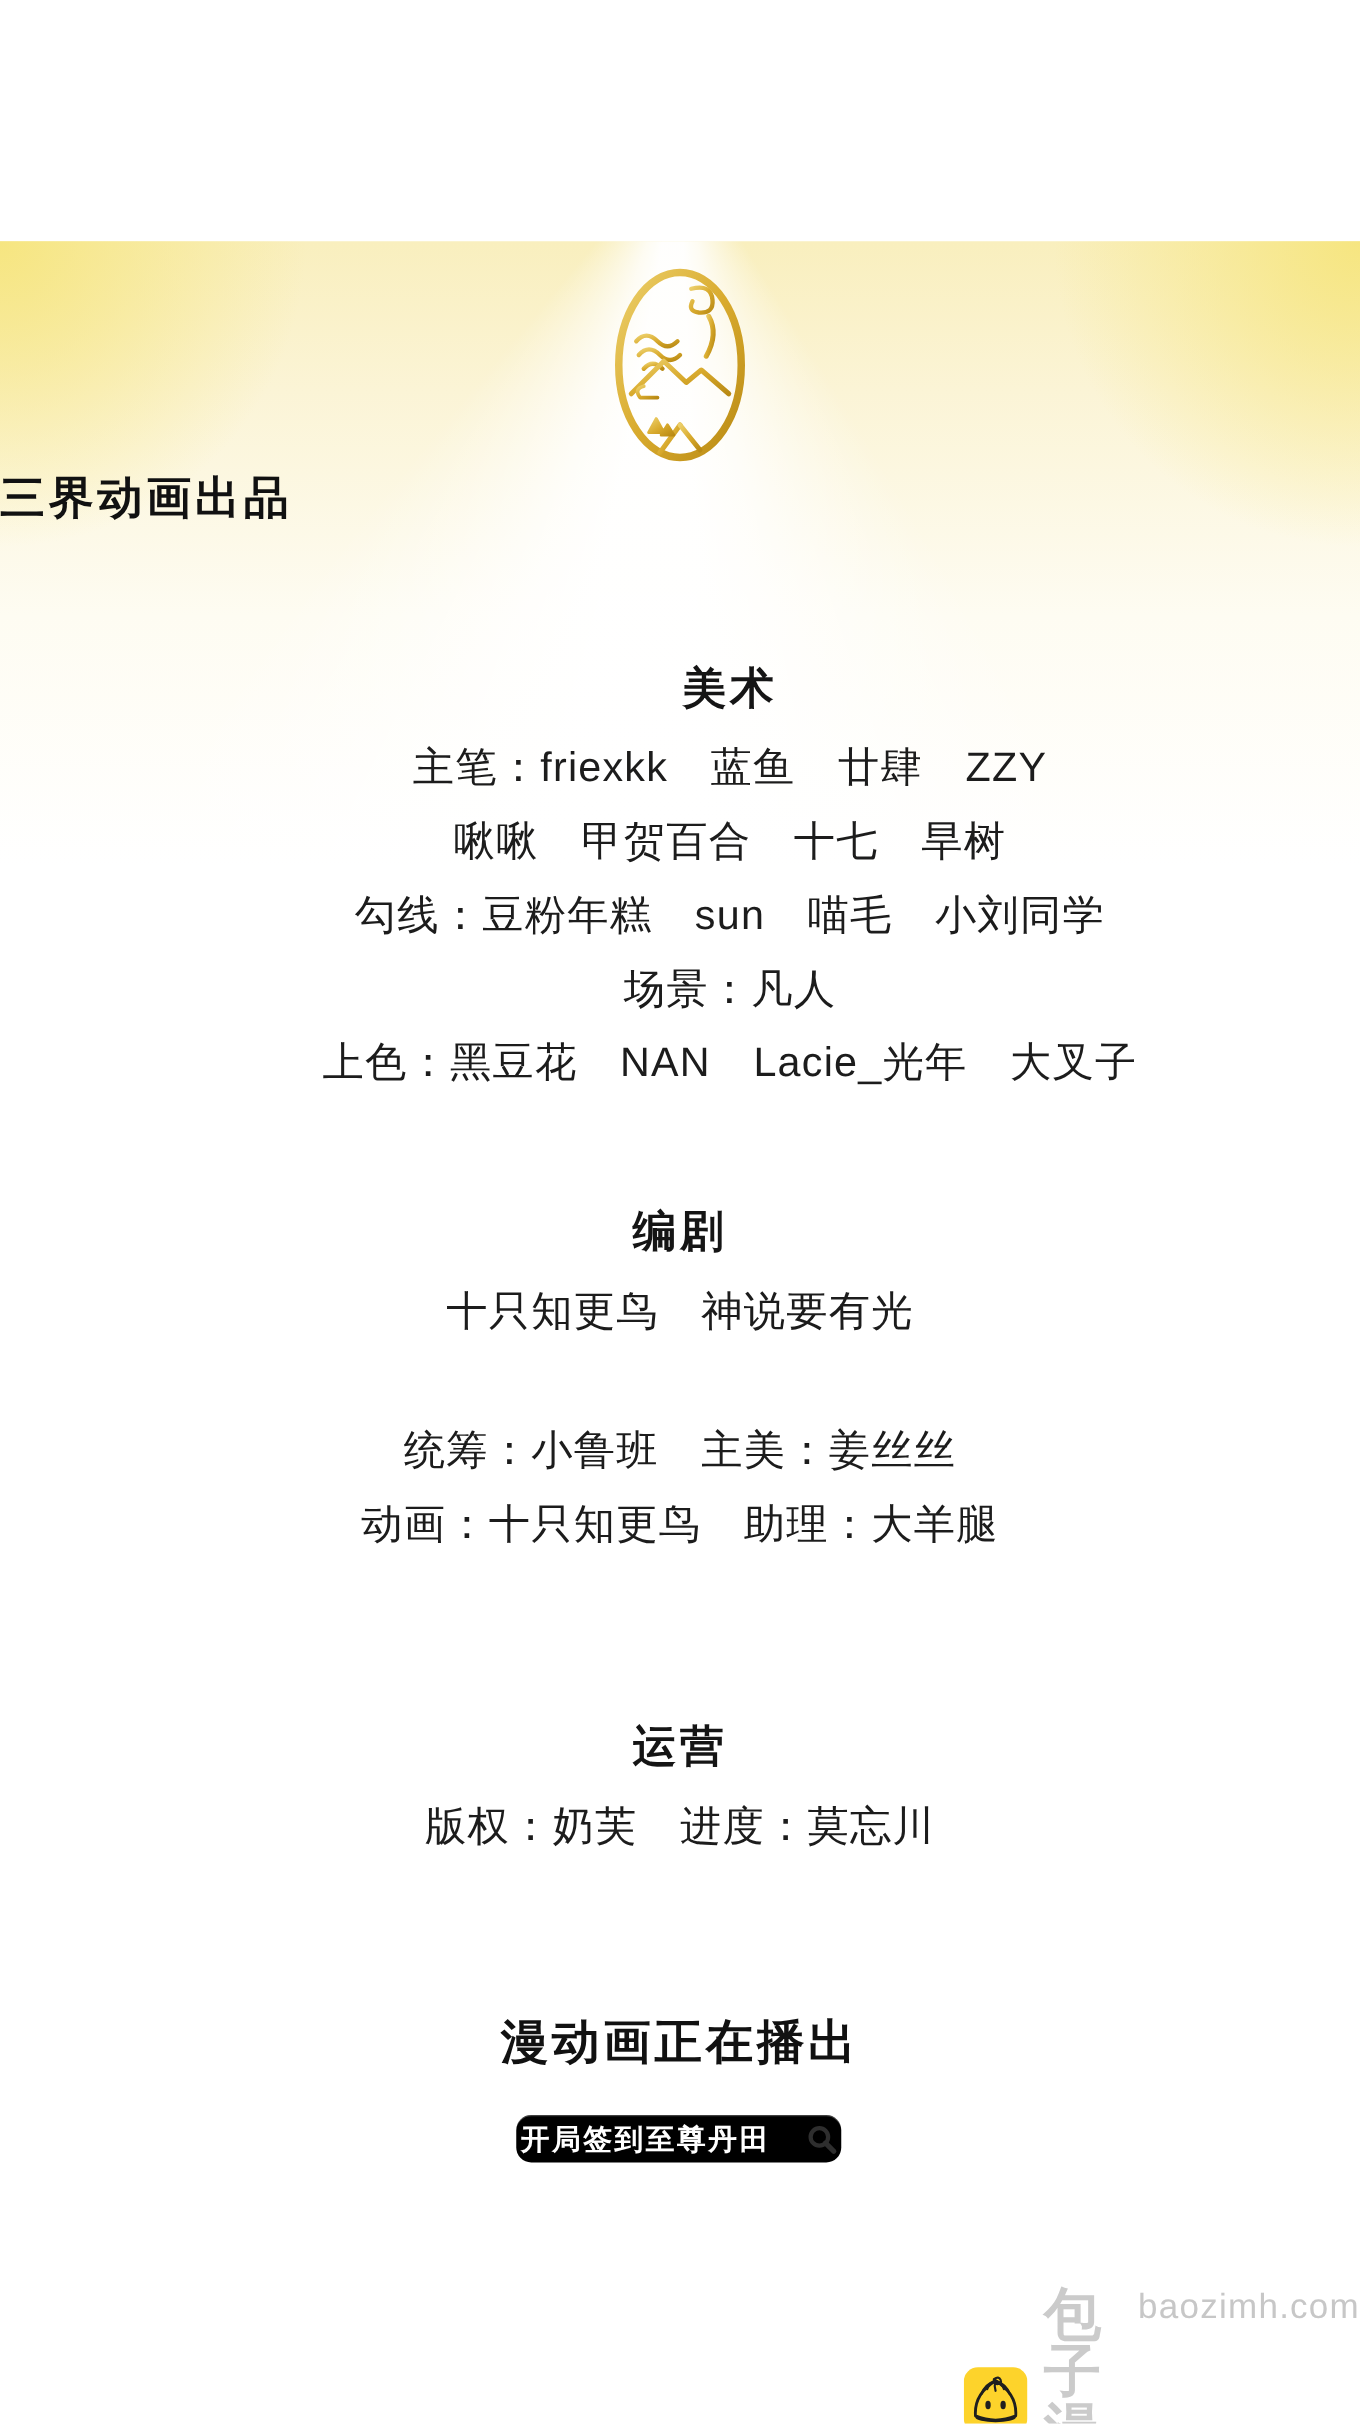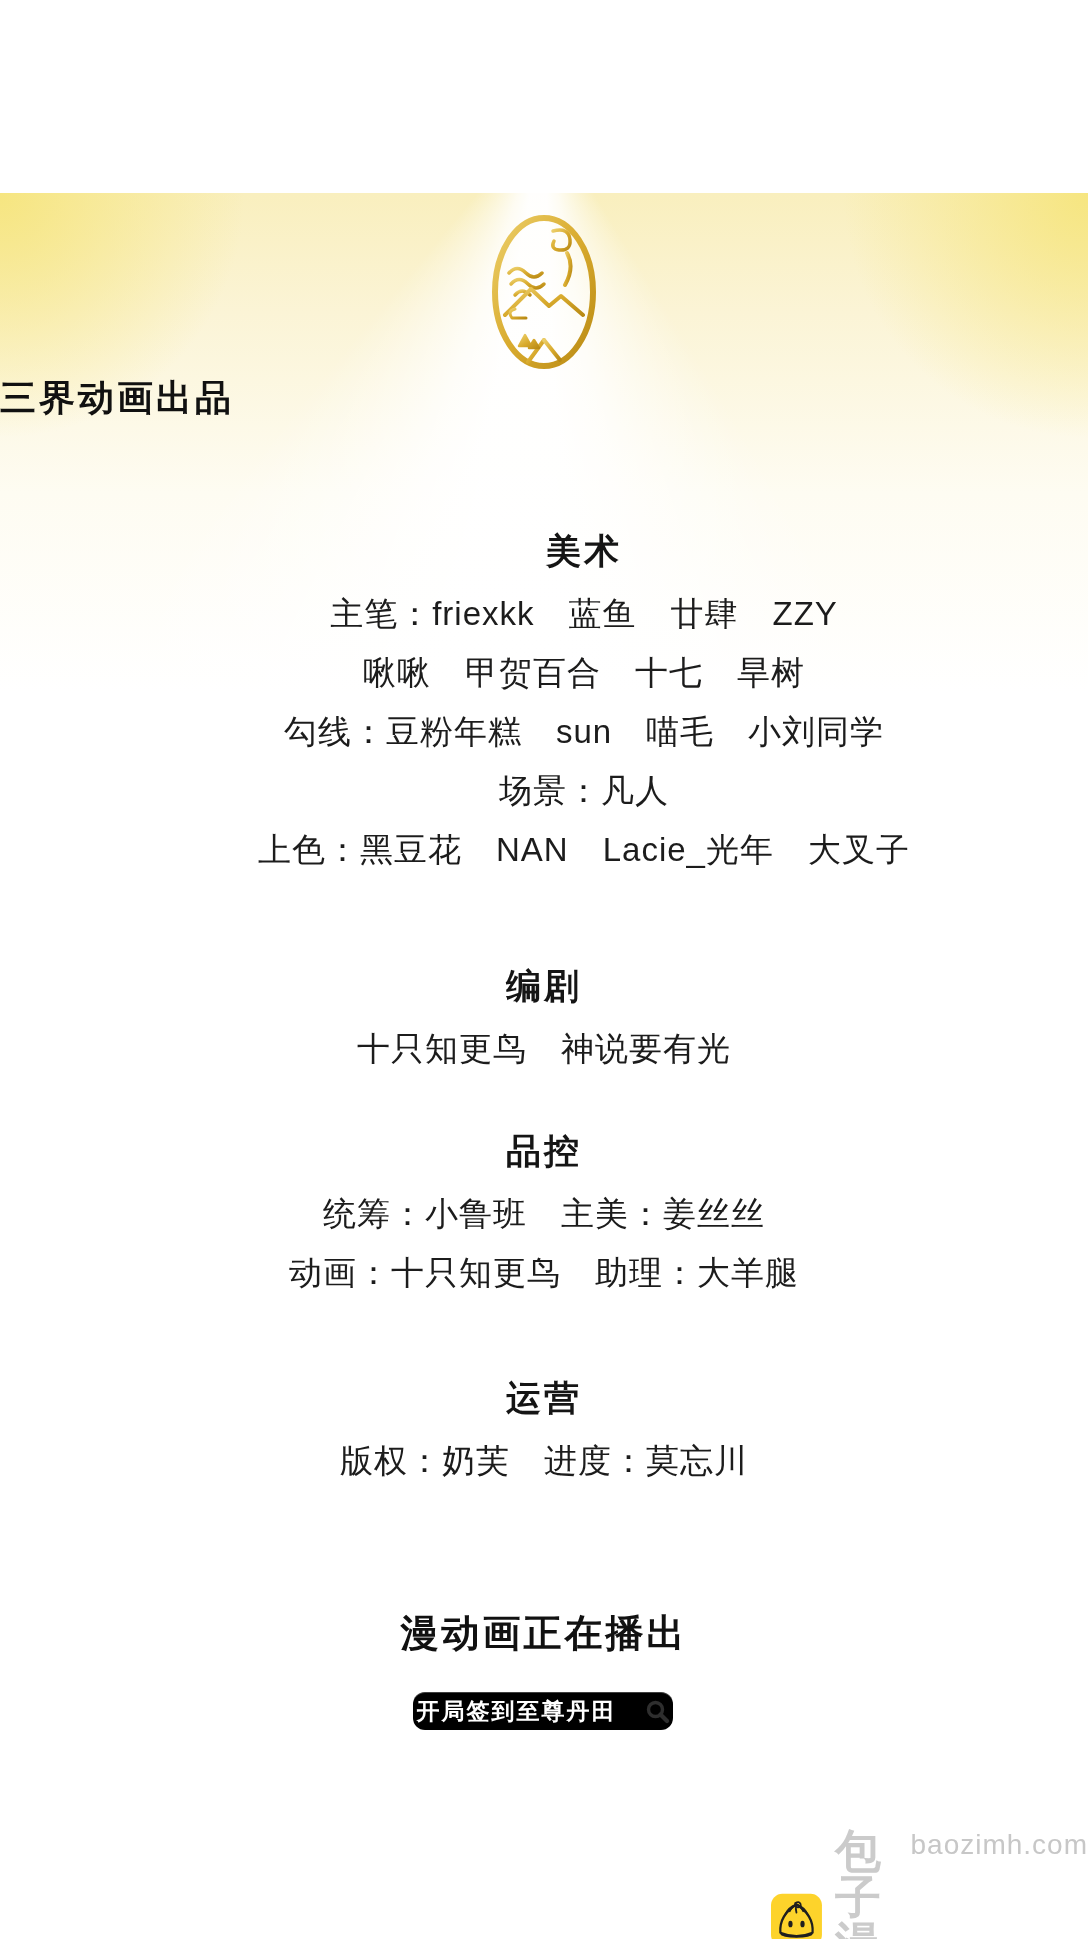--- a/index.html
+++ b/index.html
@@ -148,21 +148,20 @@
     <div class="line">场景：凡人</div>
     <div class="line">上色：黑豆花　NAN　Lacie_光年　大叉子</div>
   </div>
 
   <div class="section sec-writer">
     <h2>编剧</h2>
     <div class="line">十只知更鸟　神说要有光</div>
   </div>
 
   <div class="section sec-qc">
-    <h2>品控</h2>
     <div class="line">统筹：小鲁班　主美：姜丝丝</div>
     <div class="line">动画：十只知更鸟　助理：大羊腿</div>
   </div>
 
   <div class="section sec-ops">
     <h2>运营</h2>
     <div class="line">版权：奶芙　进度：莫忘川</div>
   </div>
 
   <div class="airing-title">漫动画正在播出</div>

